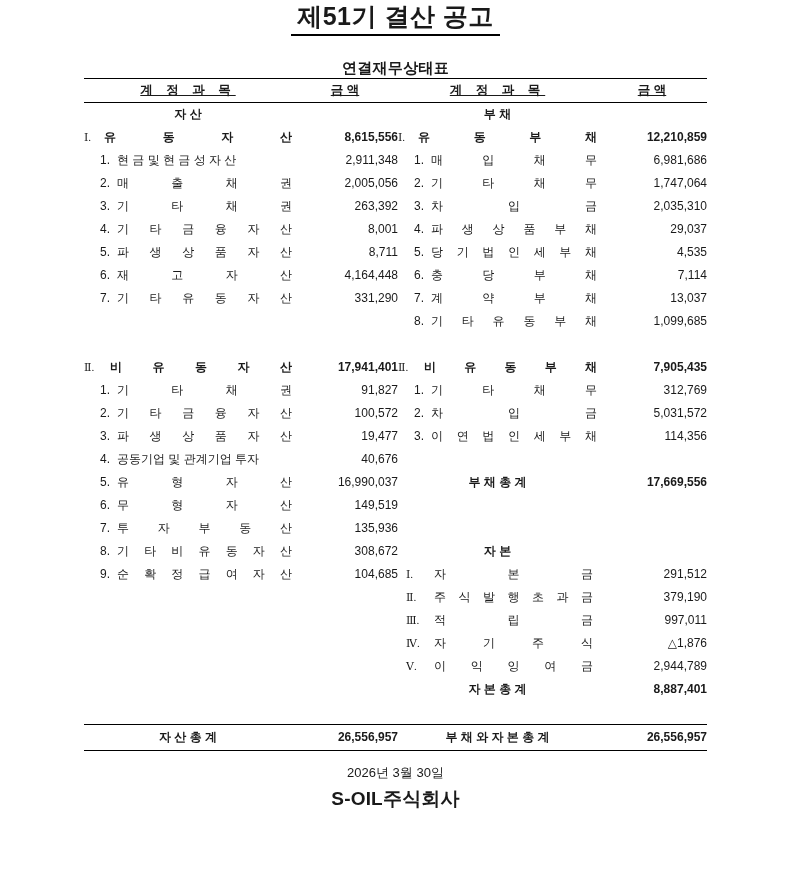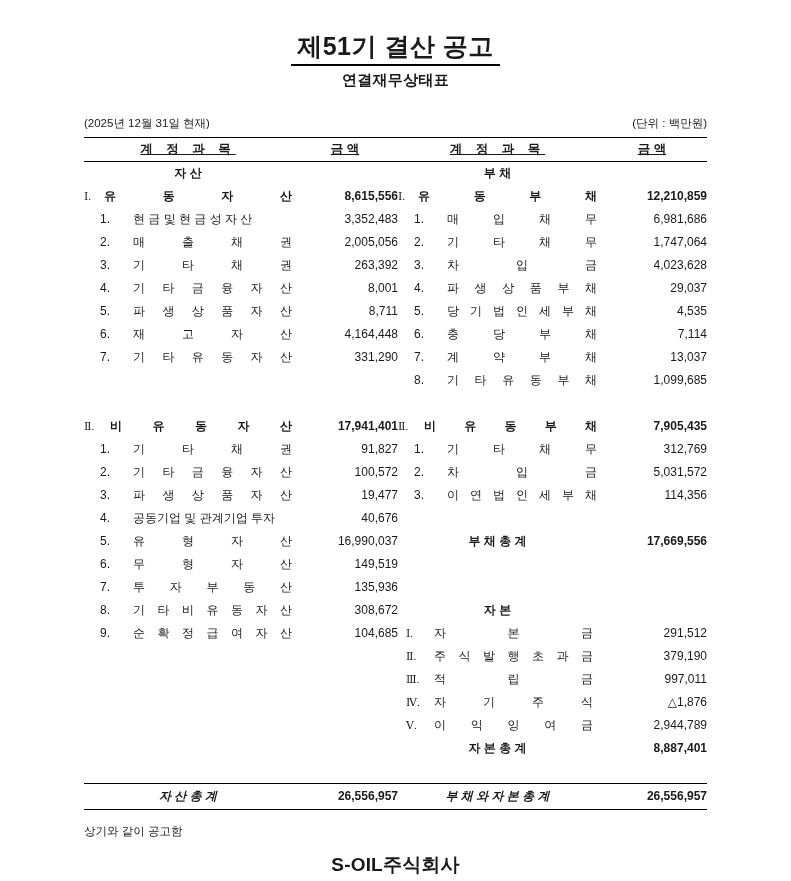--- a/index.html
+++ b/index.html
@@ -19,35 +19,35 @@
   .page {
     width: 791px;
     height: 881px;
     position: relative;
     box-sizing: border-box;
   }
 
   
   .title-block {
     text-align: center;
-    padding-top: 32px;
+    padding-top: 2px;
   }
   .doc-title {
     font-size: 25px;
     font-weight: bold;
     letter-spacing: 0.5px;
     line-height: 1.15;
     display: inline-block;
     padding: 0 6px 3px 6px;
     border-bottom: 2px solid #000;
   }
   .doc-subtitle {
     font-size: 15px;
     font-weight: bold;
-    margin-top: 5px;
+    margin-top: 23px;
     letter-spacing: 0.3px;
   }
 
   
   .meta-row {
     display: flex;
     justify-content: space-between;
     align-items: flex-end;
     font-size: 11.5px;
     margin: 26px 84px 6px 84px;
@@ -138,21 +138,20 @@
     padding-left: 16px;
   }
   .lbl-num .nm {
     width: 17px;
     flex: 0 0 17px;
   }
   .lbl-num .tx {
     flex: 1 1 auto;
     display: flex;
     justify-content: space-between;
-    margin-left: 16px;
   }
   .lbl-num .tx.nospread { display: block; }
 
   .lbl-eq {
     display: flex;
     align-items: baseline;
   }
   .lbl-eq .rn {
     width: 36px;
     flex: 0 0 36px;
@@ -171,21 +170,21 @@
   
   td.spacer { height: 23px; }
 
   
   tr.total td {
     height: 25px;
     border-top: 1.6px solid #000;
     border-bottom: 1.6px solid #000;
     font-weight: bold;
   }
-  tr.total td.acct { text-align: center; font-style: italic; }
+  tr.total td.acct { text-align: center; }
 
   
   .note-left {
     margin: 14px 0 0 84px;
     font-size: 11.5px;
   }
   .sign-block {
     text-align: center;
     margin-top: 13px;
   }
@@ -202,24 +201,20 @@
 </head>
 <body>
 
 <div class="page">
 
   <div class="title-block">
     <div class="doc-title">제51기 결산 공고</div>
     <div class="doc-subtitle">연결재무상태표</div>
   </div>
 
-  <div class="meta-row">
-    <span>(2025년 12월 31일 현재)</span>
-    <span>(단위 : 백만원)</span>
-  </div>
 
   <div class="bs-wrap">
   <table class="bs">
     <colgroup>
       <col class="c-acct-l">
           <col class="c-amt-l">
           <col class="c-acct-r">
           <col class="c-amt-r">
     </colgroup>
     <thead>
@@ -270,21 +265,21 @@
         <td class="amt bold outer-r">12,210,859</td>
       </tr>
 
       <tr>
         <td class="acct outer-l vr">
               <span class="lbl-num">
                 <span class="nm">1.</span>
                 <span class="tx nospread">현 금 및 현 금 성 자 산</span>
               </span>
             </td>
-        <td class="amt vr">3,352,483</td>
+        <td class="amt vr">2,911,348</td>
         <td class="acct vr">
               <span class="lbl-num">
                 <span class="nm">1.</span>
                 <span class="tx">
                   <span>매</span>
                   <span>입</span>
                   <span>채</span>
                   <span>무</span>
                 </span>
               </span>
@@ -333,21 +328,21 @@
         <td class="acct vr">
               <span class="lbl-num">
                 <span class="nm">3.</span>
                 <span class="tx">
                   <span>차</span>
                   <span>입</span>
                   <span>금</span>
                 </span>
               </span>
             </td>
-        <td class="amt outer-r">4,023,628</td>
+        <td class="amt outer-r">2,035,310</td>
       </tr>
       <tr>
         <td class="acct outer-l vr">
               <span class="lbl-num">
                 <span class="nm">4.</span>
                 <span class="tx">
                   <span>기</span>
                   <span>타</span>
                   <span>금</span>
                   <span>융</span>
@@ -794,20 +789,20 @@
         <td class="acct outer-l vr">자 산  총 계</td>
         <td class="amt vr">26,556,957</td>
         <td class="acct vr">부 채 와  자 본  총 계</td>
         <td class="amt outer-r">26,556,957</td>
       </tr>
 
     </tbody>
   </table>
   </div>
 
-  <div class="note-left">상기와 같이 공고함</div>
 
   <div class="sign-block">
+    <div class="sign-date">2026년 3월 30일</div>
     <div class="sign-company">S-OIL주식회사</div>
 
   </div>
 
 </div>
 
 </body></html>

